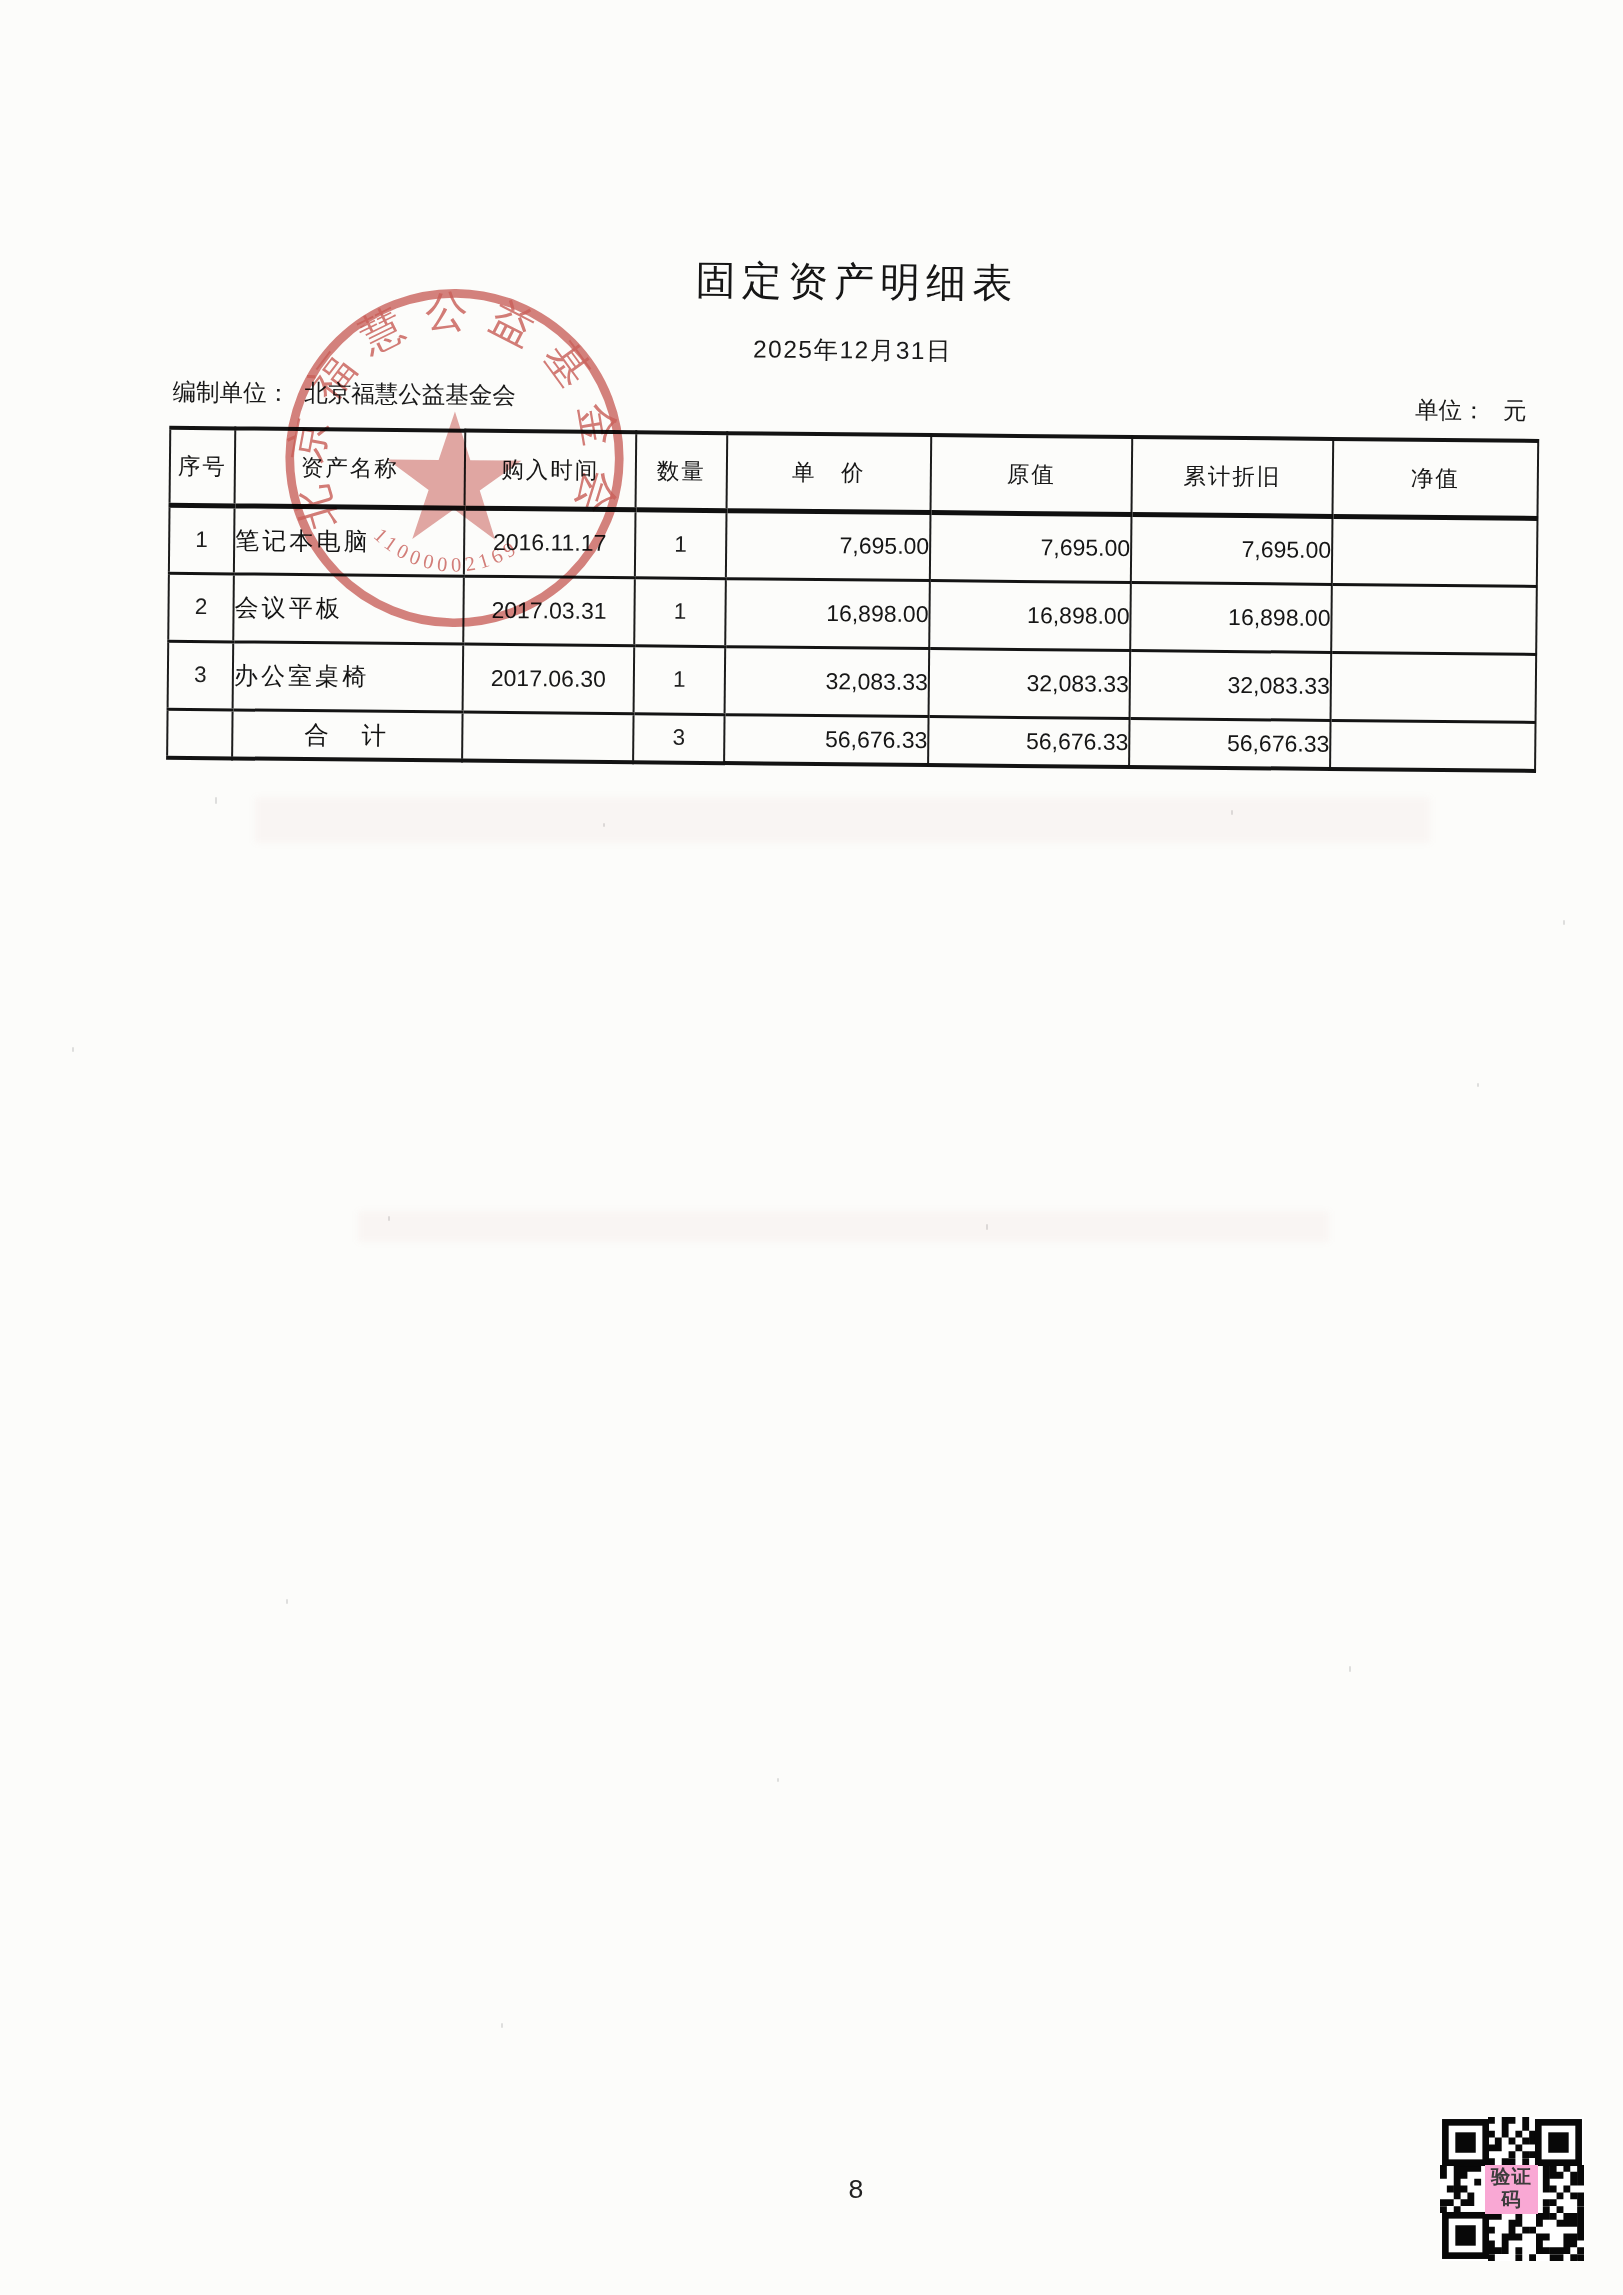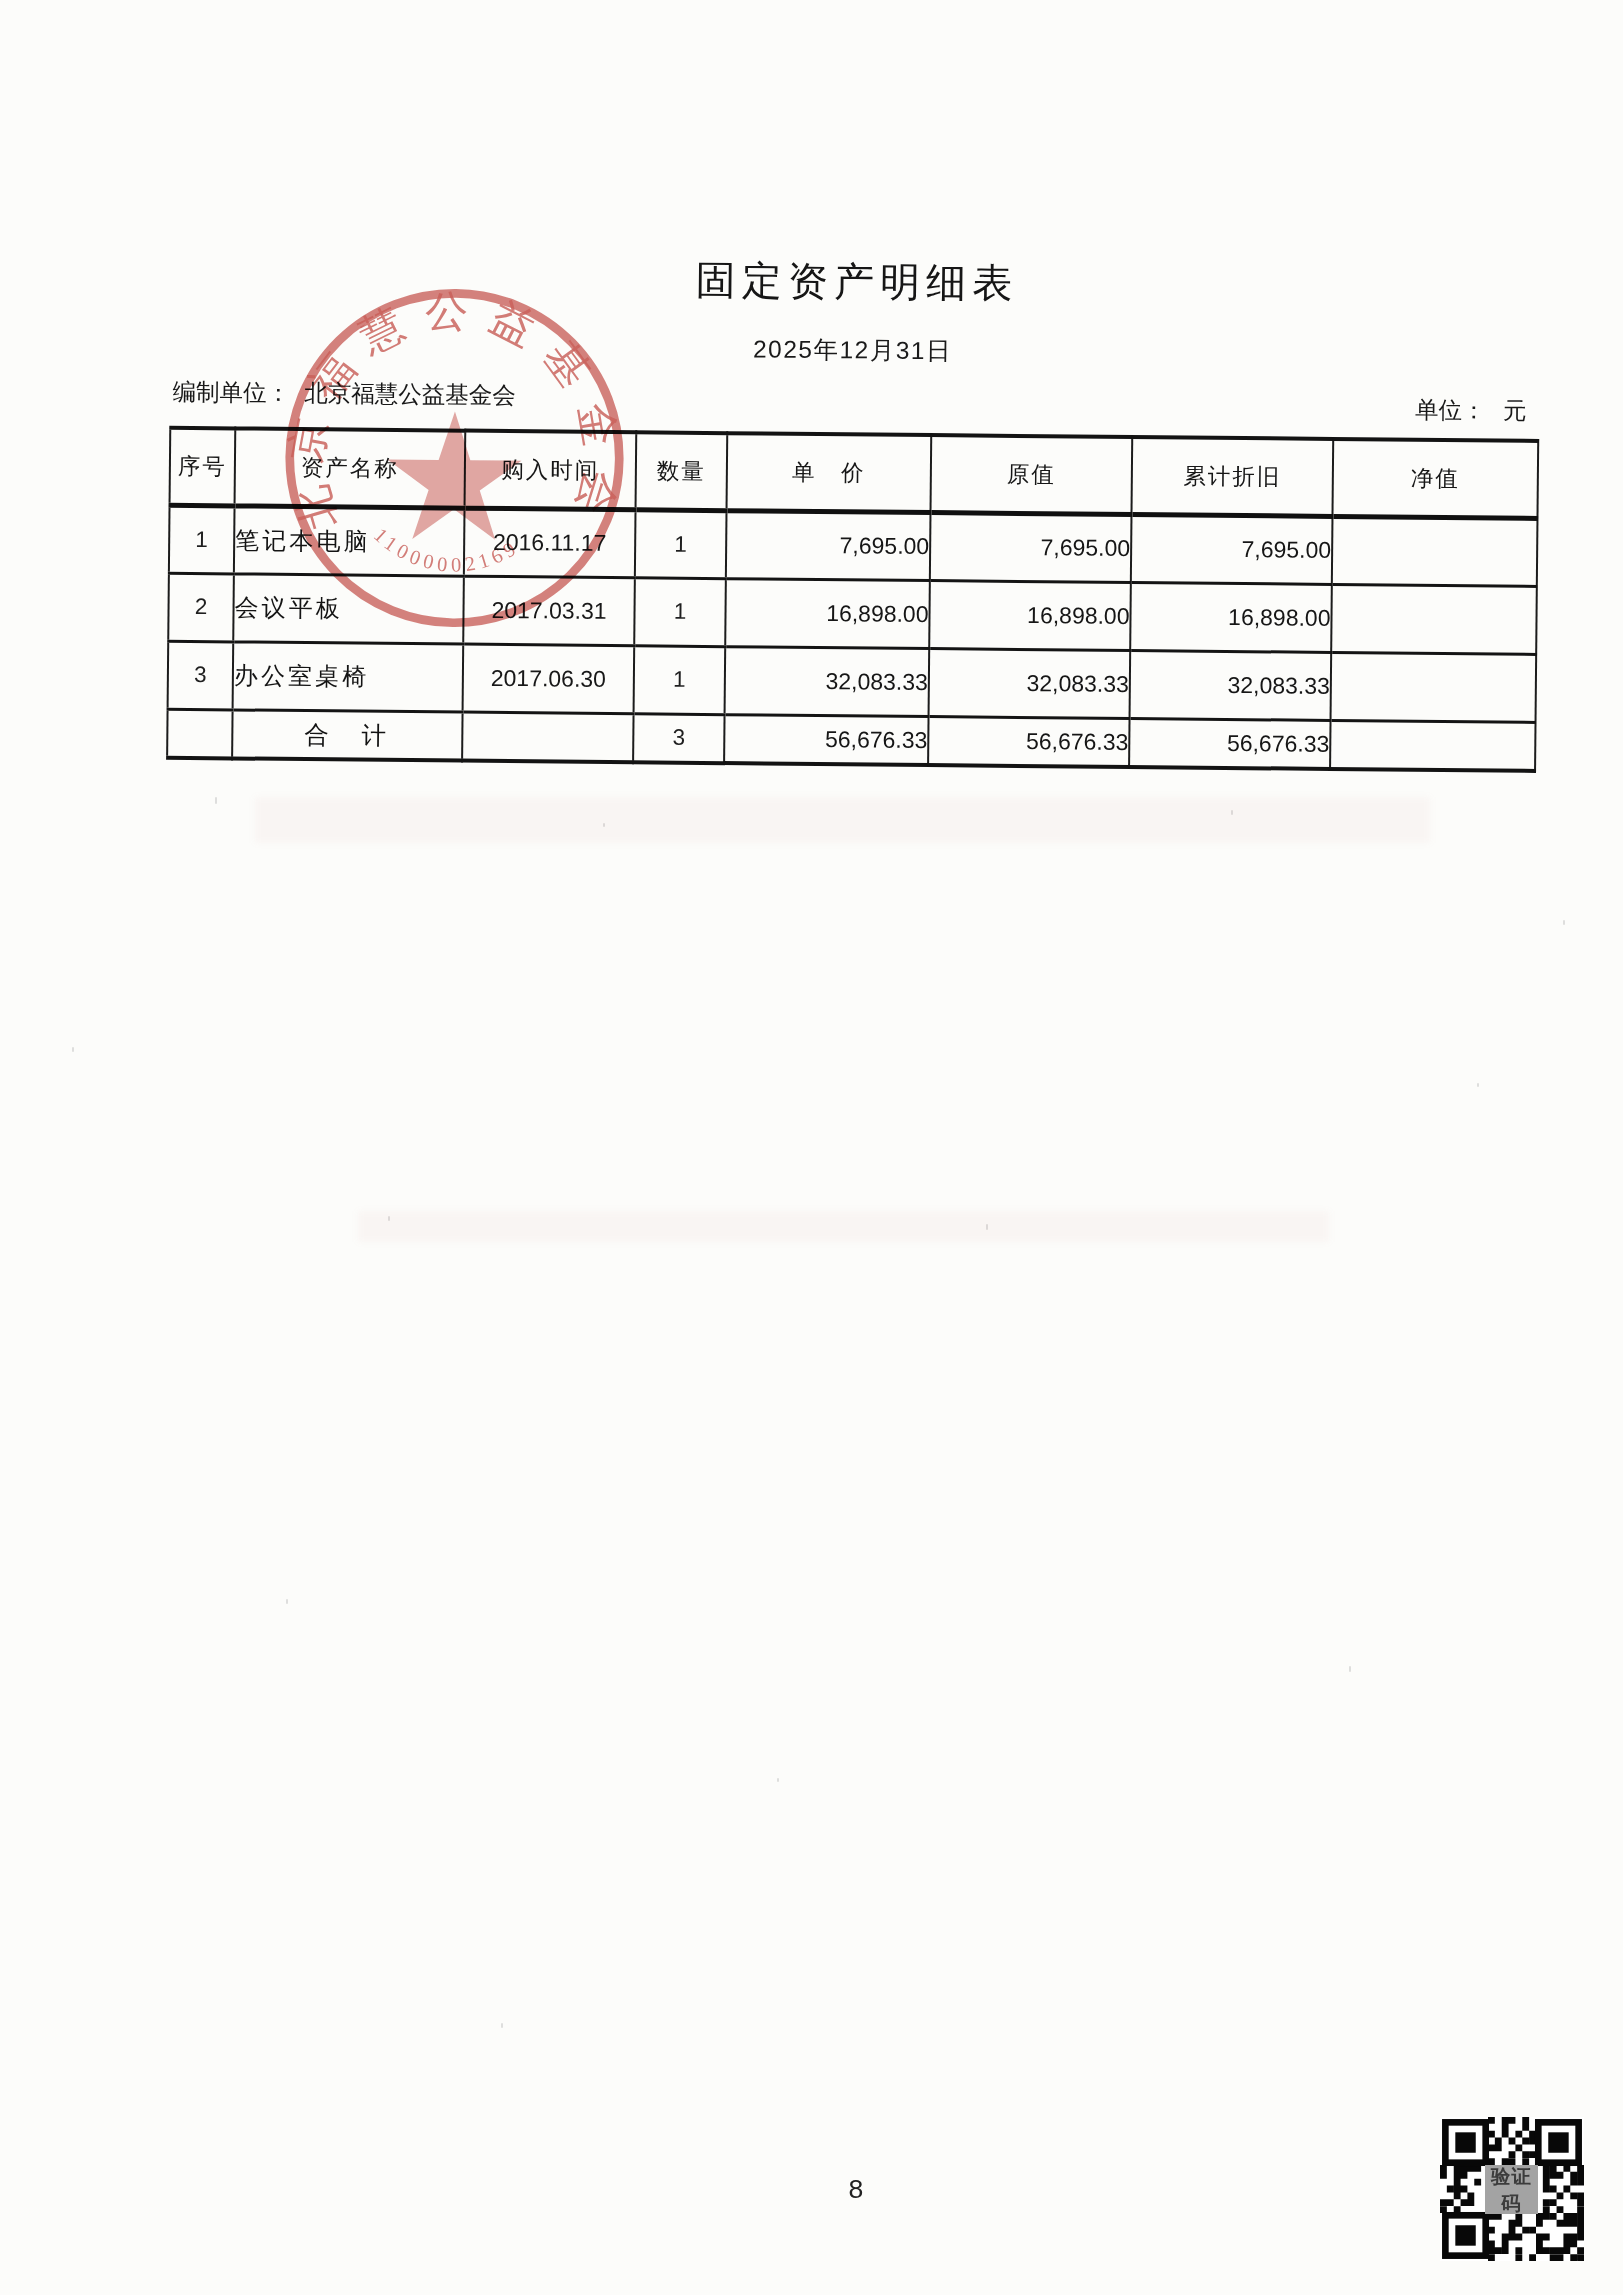--- a/index.html
+++ b/index.html
@@ -60,22 +60,22 @@
   #seal text{font-family:"Liberation Serif", serif;}
 
   .pagenum{
     position:absolute;left:833px;top:2174px;width:46px;text-align:center;
     font-size:26.6px;color:#222;font-family:"Liberation Sans", sans-serif;
   }
 
   #qr{position:absolute;left:1440px;top:2117px;width:144px;height:144px;background:#fff;}
   #qr svg{position:absolute;left:0;top:0;}
   #qr .qr-label{
-    position:absolute;left:45px;top:48px;width:53px;height:49px;background:#a3a3a3;
-    display:flex;flex-direction:column;align-items:center;justify-content:space-between;
+    position:absolute;left:45px;top:48px;width:53px;height:49px;background:#f9a8d4;
+    display:flex;flex-direction:column;align-items:center;justify-content:flex-start;
     font-size:19.4px;line-height:22.5px;color:#3c3c3c;letter-spacing:1px;
     font-family:"Liberation Sans", sans-serif;font-weight:700;
   }
 </style>
 </head>
 <body>
 
 <div class="noise" style="left:215px;top:797px;"></div>
 <div class="noise" style="left:603px;top:823px;height:4.1px;"></div>
 <div class="noise" style="left:1231px;top:810px;height:5.1px;"></div>

